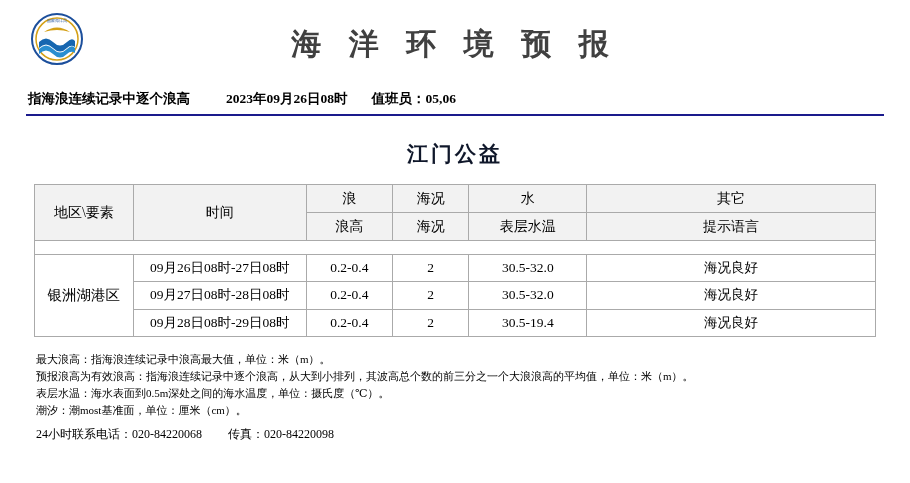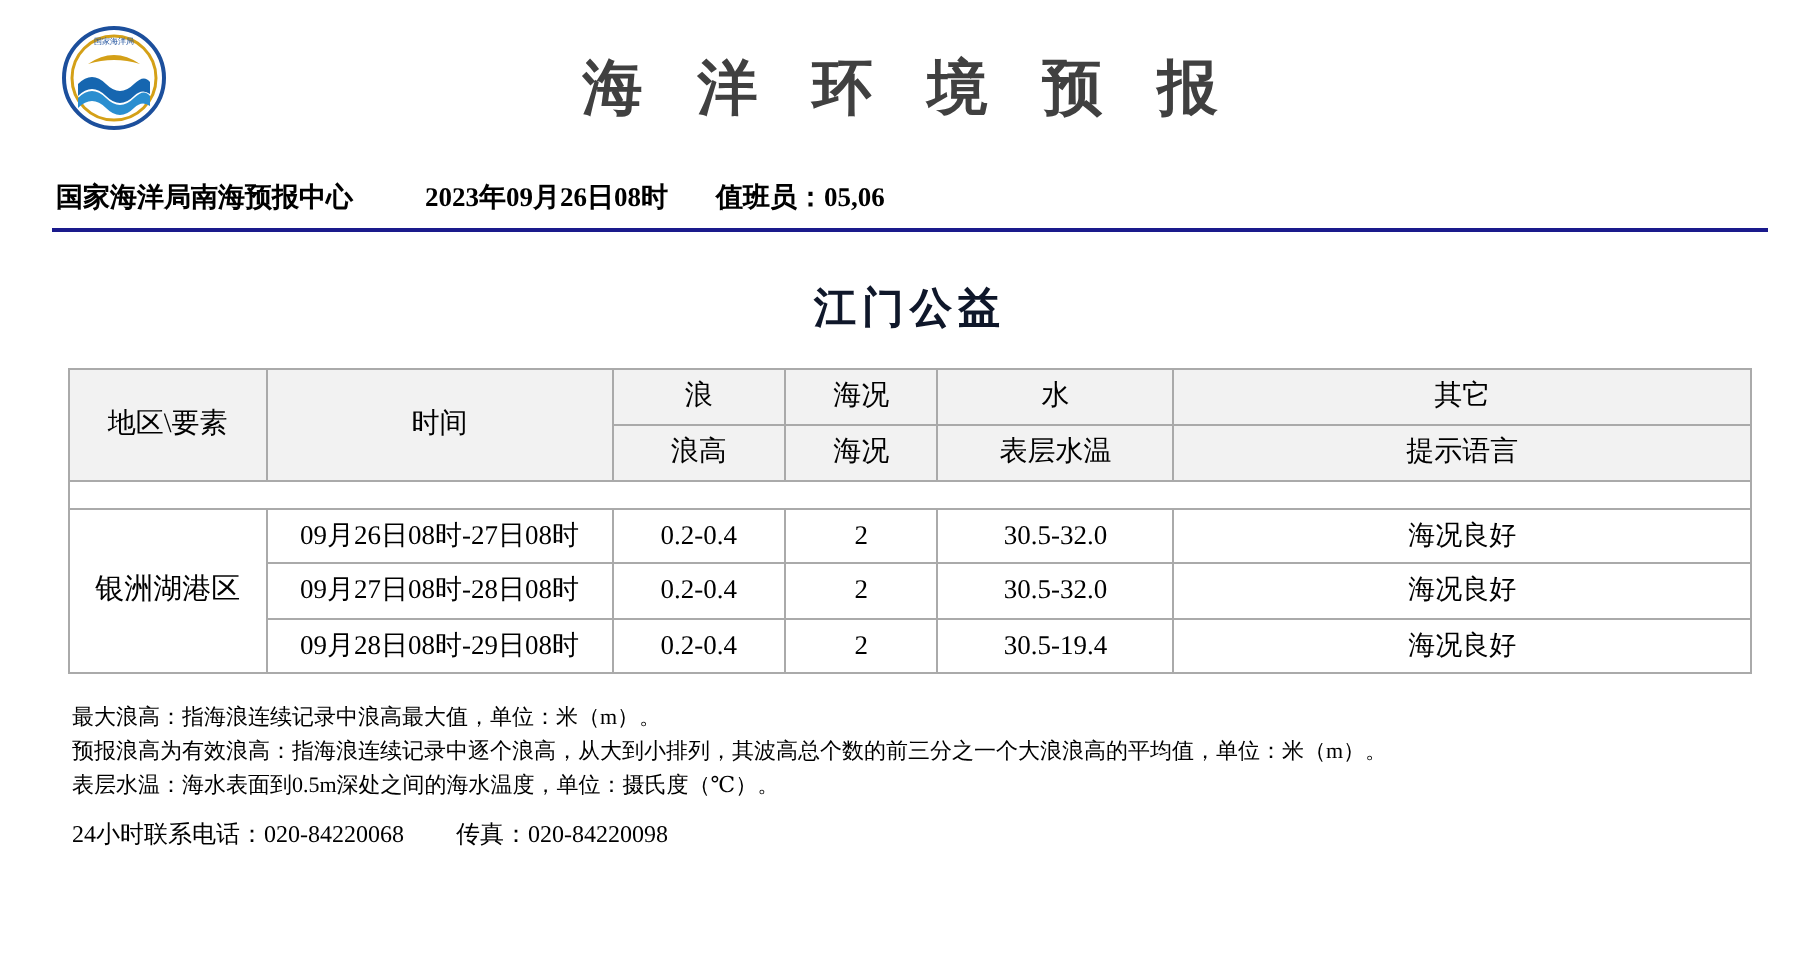--- a/index.html
+++ b/index.html
@@ -162,21 +162,21 @@
         <path d="M9 30 q7 -7 14 0 q7 7 14 0 q5 -5 8 -1 l0 6 q-4 -3 -8 1 q-7 7 -14 0 q-7 -7 -14 0 z" fill="#1666b0"></path>
         <path d="M9 37 q7 -7 14 0 q7 7 14 0 q5 -5 8 -1 l0 5 q-4 -3 -8 1 q-7 7 -14 0 q-7 -7 -14 0 z" fill="#2a8ed0"></path>
         <path d="M14 20 q13 -9 26 0 q-13 -4 -26 0 z" fill="#d4a017"></path>
         <text x="27" y="10" font-size="4" text-anchor="middle" fill="#1c4f9c" font-family="'Liberation Serif', serif">国家海洋局</text>
       </svg>
     </div>
     <div class="main-title">海 洋 环 境 预 报</div>
   </div>
 
   <div class="byline">
-    <span class="b-org">国家海洋局南海预报中心</span><span class="b-date">2023年09月26日08时</span><span class="b-duty">值班员：05,06</span>
+    <span class="b-org">指海浪连续记录中逐个浪高</span><span class="b-date">2023年09月26日08时</span><span class="b-duty">值班员：05,06</span>
   </div>
 
   <hr class="rule">
 
   <div class="sub-title">江门公益</div>
 
 
   <table class="forecast">
     <thead>
       <tr>
@@ -220,20 +220,21 @@
         <td class="body-cell">30.5-19.4</td>
         <td class="note-cell">海况良好</td>
       </tr>
     </tbody>
   </table>
 
   <div class="footnotes">
     <div>最大浪高：指海浪连续记录中浪高最大值，单位：米（m）。</div>
     <div>预报浪高为有效浪高：指海浪连续记录中逐个浪高，从大到小排列，其波高总个数的前三分之一个大浪浪高的平均值，单位：米（m）。</div>
     <div>表层水温：海水表面到0.5m深处之间的海水温度，单位：摄氏度（℃）。</div>
+    <div>潮汐：潮most基准面，单位：厘米（cm）。</div>
   </div>
 
   <div class="contact">
     <div>
       <span>24小时联系电话：020-84220068</span><span class="gap"></span><span>传真：020-84220098</span>
     </div>
 
   </div>
 
 </div>

